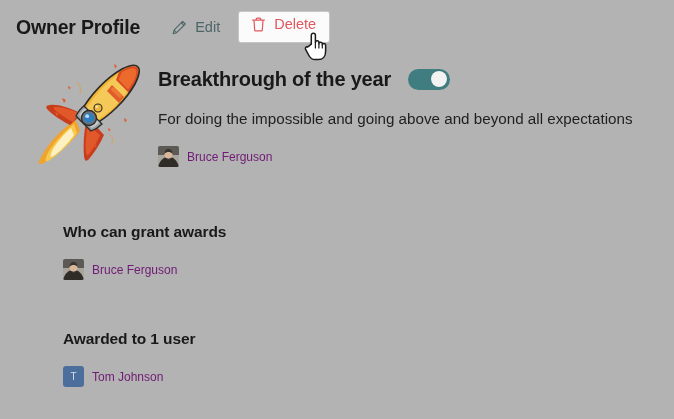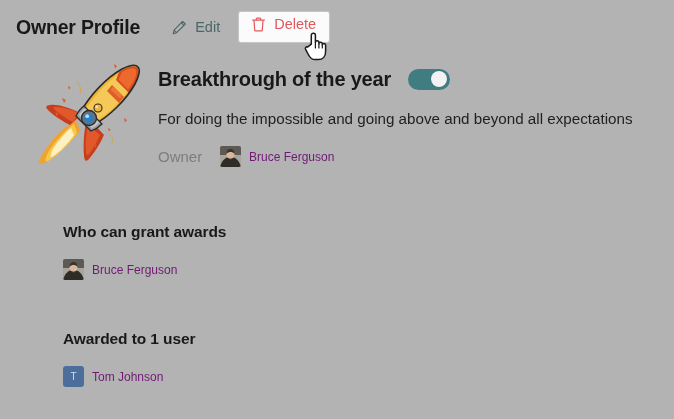--- a/index.html
+++ b/index.html
@@ -298,21 +298,20 @@
     <div class="award-title-row">
       <div class="award-title">Breakthrough of the year</div>
       <div class="toggle">
         <div class="knob"></div>
       </div>
     </div>
 
     <div class="award-desc">For doing the impossible and going above and beyond all expectations</div>
 
     <div class="owner-row">
-      <div class="owner-label">Owner</div>
       <div class="person">
         <span class="avatar-photo">
           <svg width="21" height="21" viewBox="0 0 21 21">
             <rect width="21" height="21" fill="#a9a49c"></rect>
             <rect x="0" y="0" width="21" height="9" fill="#5d5a55"></rect>
             <path d="M0 21 C2 14 5.5 11 10.5 11 C15.5 11 19 14 21 21 Z" fill="#2f2c28"></path>
             <circle cx="10.5" cy="8.6" r="4.1" fill="#d8b79a"></circle>
             <path d="M6.4 8.2 C6.4 4.6 8.2 3.1 10.5 3.1 C12.8 3.1 14.6 4.6 14.6 8.2 C13.4 6.6 11.9 6.1 10.5 6.1 C9.1 6.1 7.6 6.6 6.4 8.2 Z" fill="#3a3430"></path>
             <path d="M7.3 10.2 C8.2 12.8 9.2 13.6 10.5 13.6 C11.8 13.6 12.8 12.8 13.7 10.2 C13.2 12.2 12.2 13.2 10.5 13.2 C8.8 13.2 7.8 12.2 7.3 10.2 Z" fill="#544b42"></path>
           </svg>

